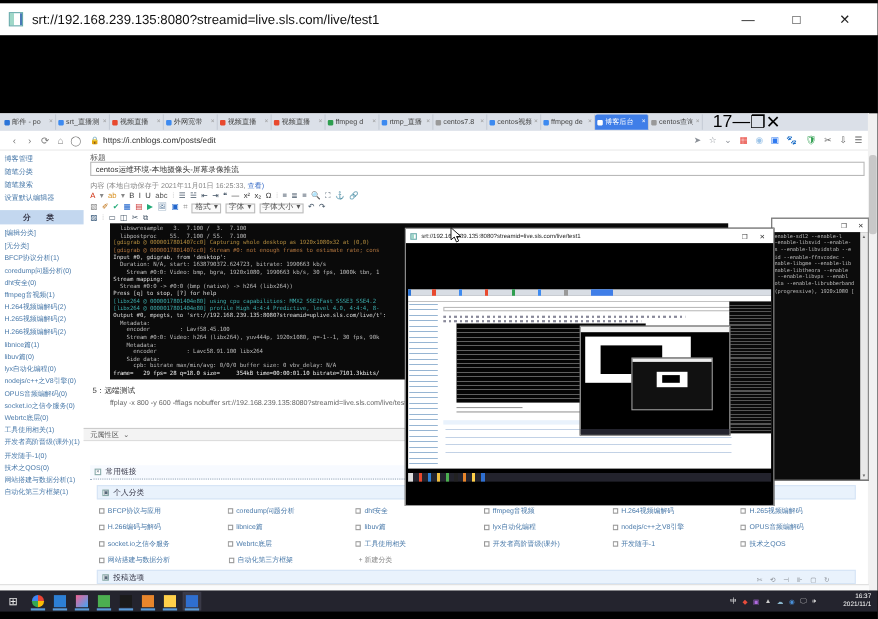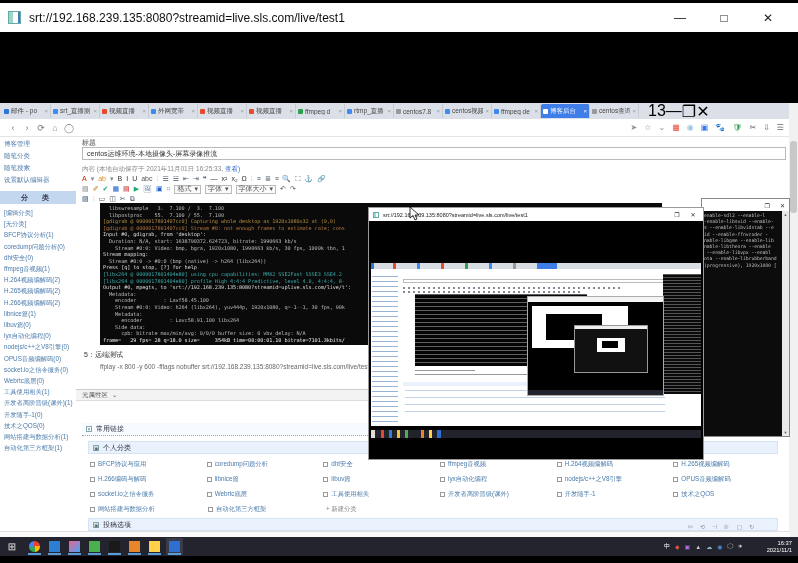--- a/index.html
+++ b/index.html
@@ -226,32 +226,36 @@
           <span class="tclose">×</span>
         </div>
 
         <div class="tab">
           <span class="fav" style="background: rgb(153, 153, 153);"></span>
           <span class="tlabel">centos查询</span>
           <span class="tclose">×</span>
         </div>
       </div>
     <div class="abs" style="left:648px;top:0;width:142px;height:16px;display:flex;align-items:center;z-index:2;">
-      <span class="count">13</span>
+      <span class="count">17</span>
       <span class="twbtn">—</span>
       <span class="twbtn">❐</span>
       <span class="twbtn">✕</span>
     </div>
 
     <div class="abs navbar">
       <span class="navbtn">‹</span>
       <span class="navbtn">›</span>
       <span class="navbtn">⟳</span>
       <span class="navbtn">⌂</span>
       <span class="navbtn">◯</span>
+      <div class="urlbox">
+        <span class="lock">🔒</span>
+        <span class="url">https://i.cnblogs.com/posts/edit</span>
+      </div>
       <div class="nav-right">
 
           <span style="color: rgb(138, 143, 150);">➤</span>
 
           <span style="color: rgb(138, 143, 150);">☆</span>
 
           <span style="color: rgb(138, 143, 150);">⌄</span>
 
           <span style="color: rgb(232, 69, 60);">▦</span>
 

